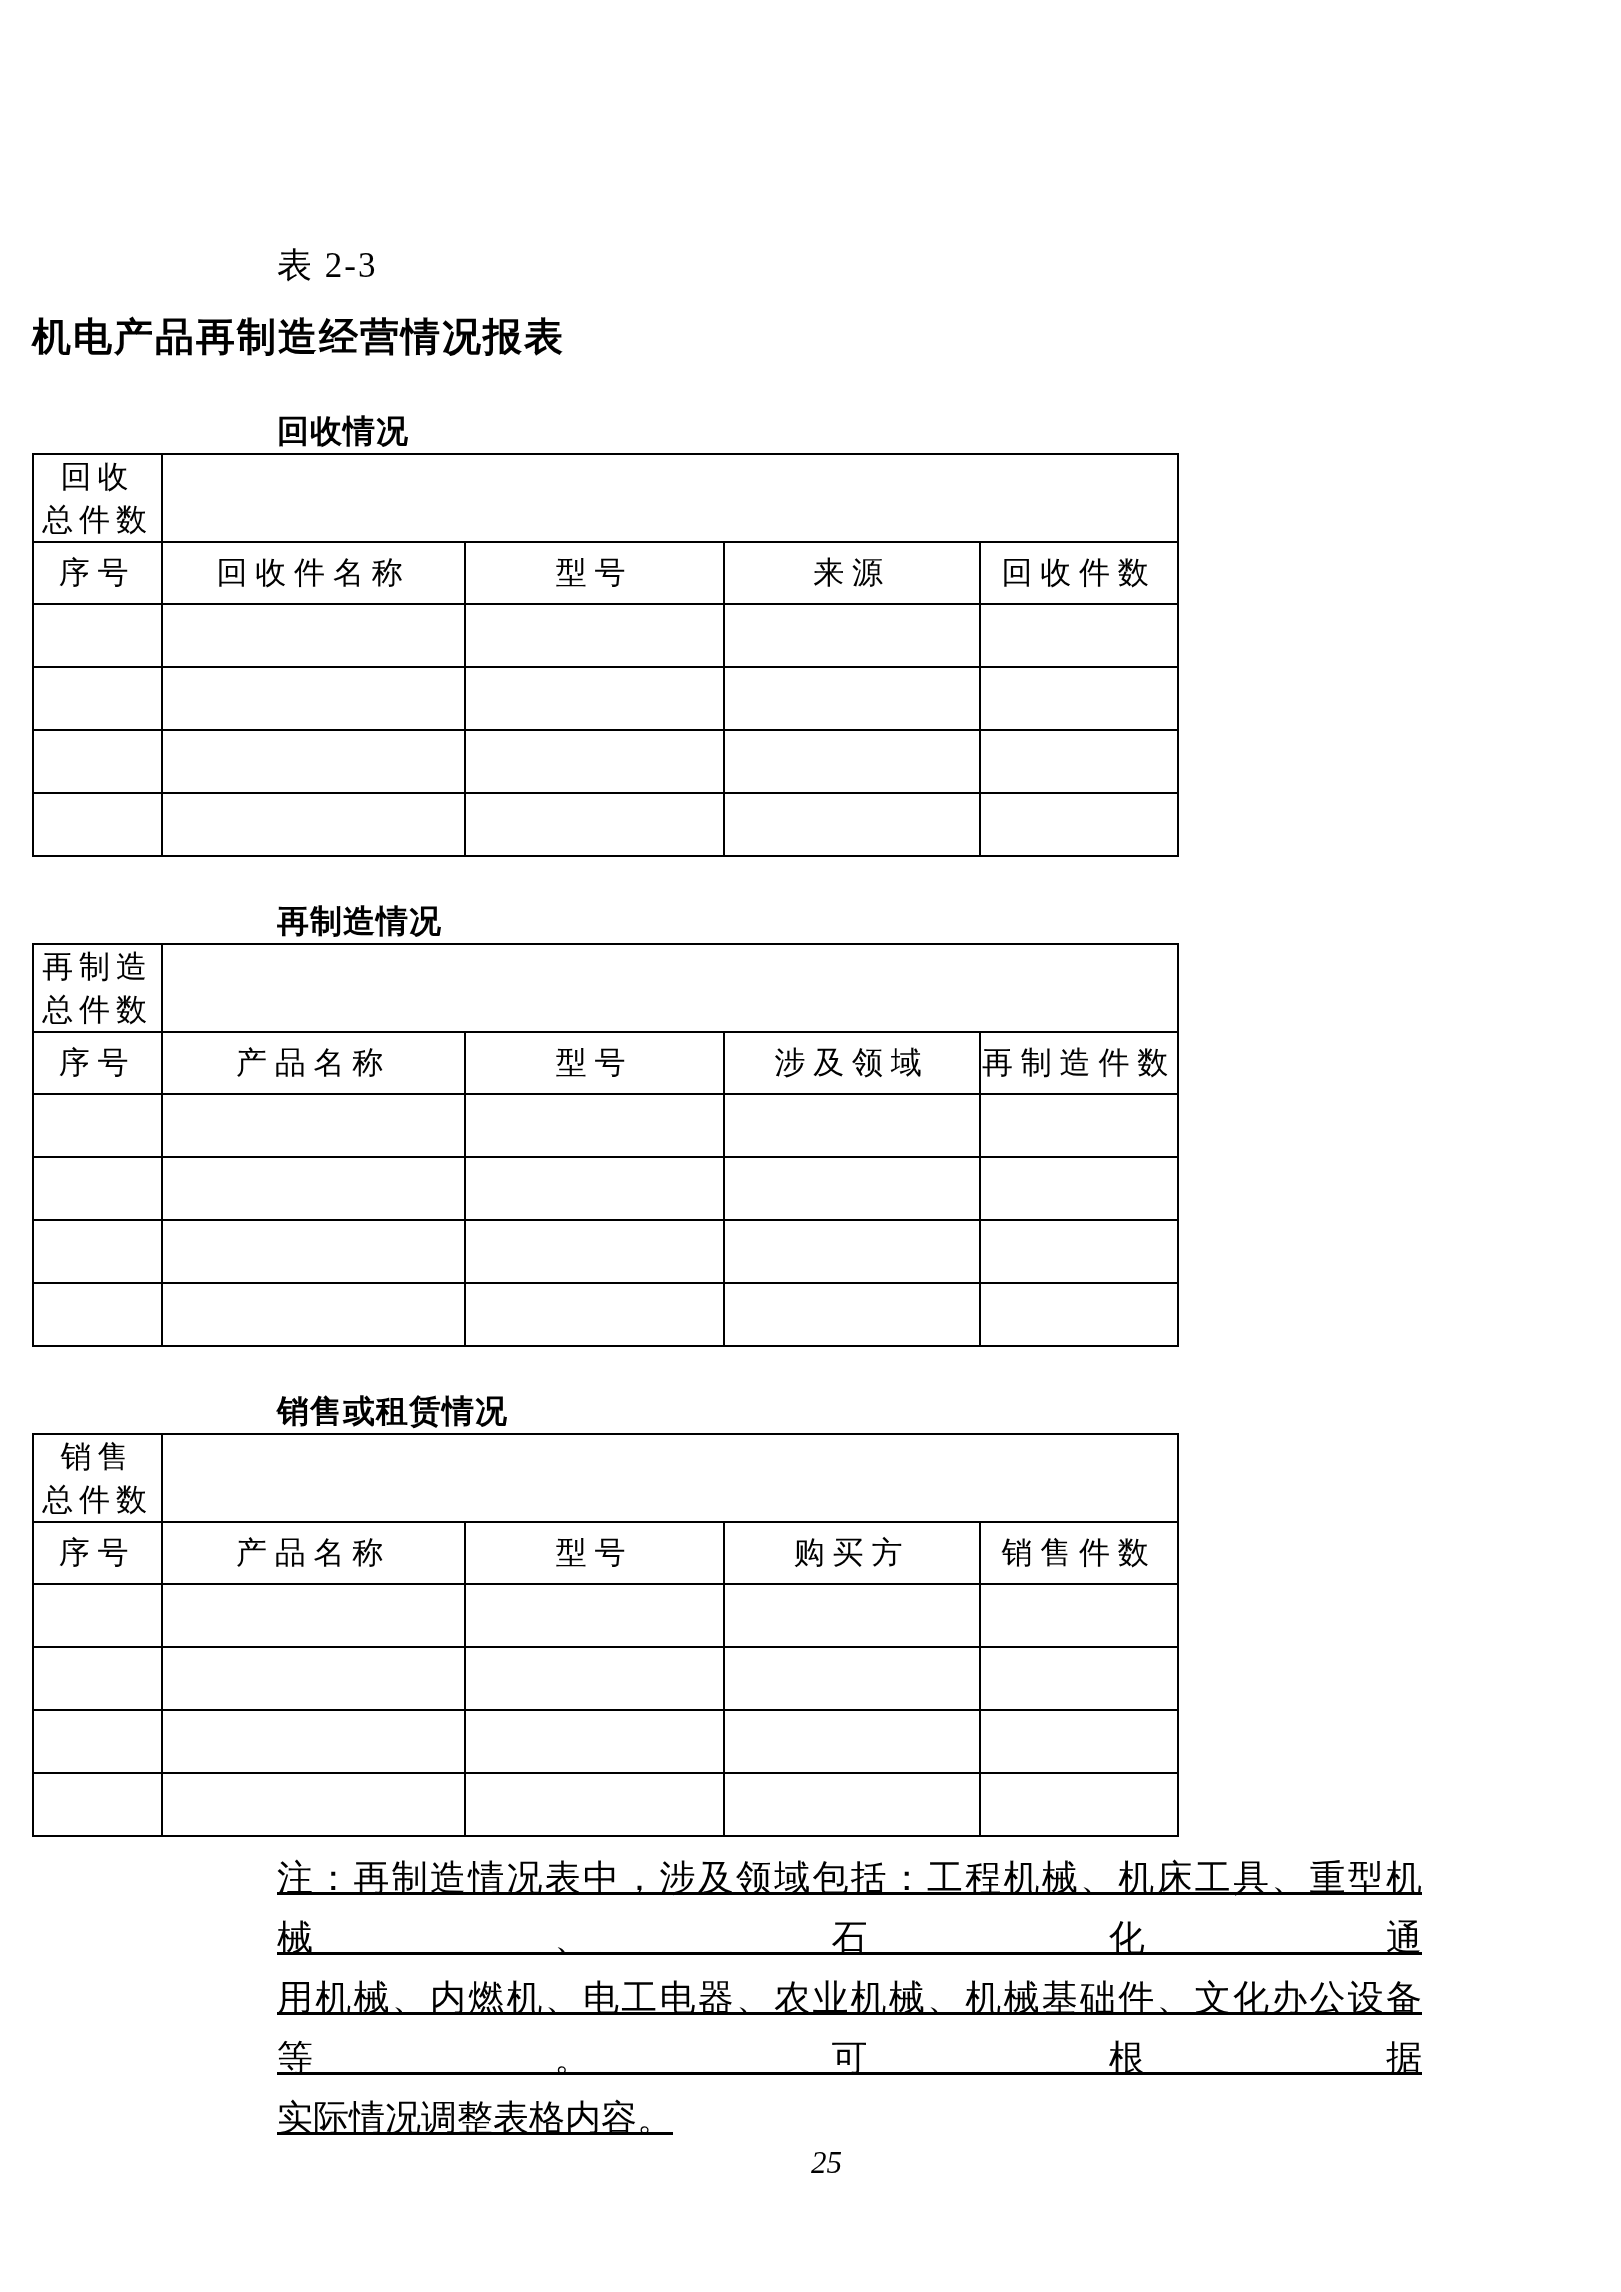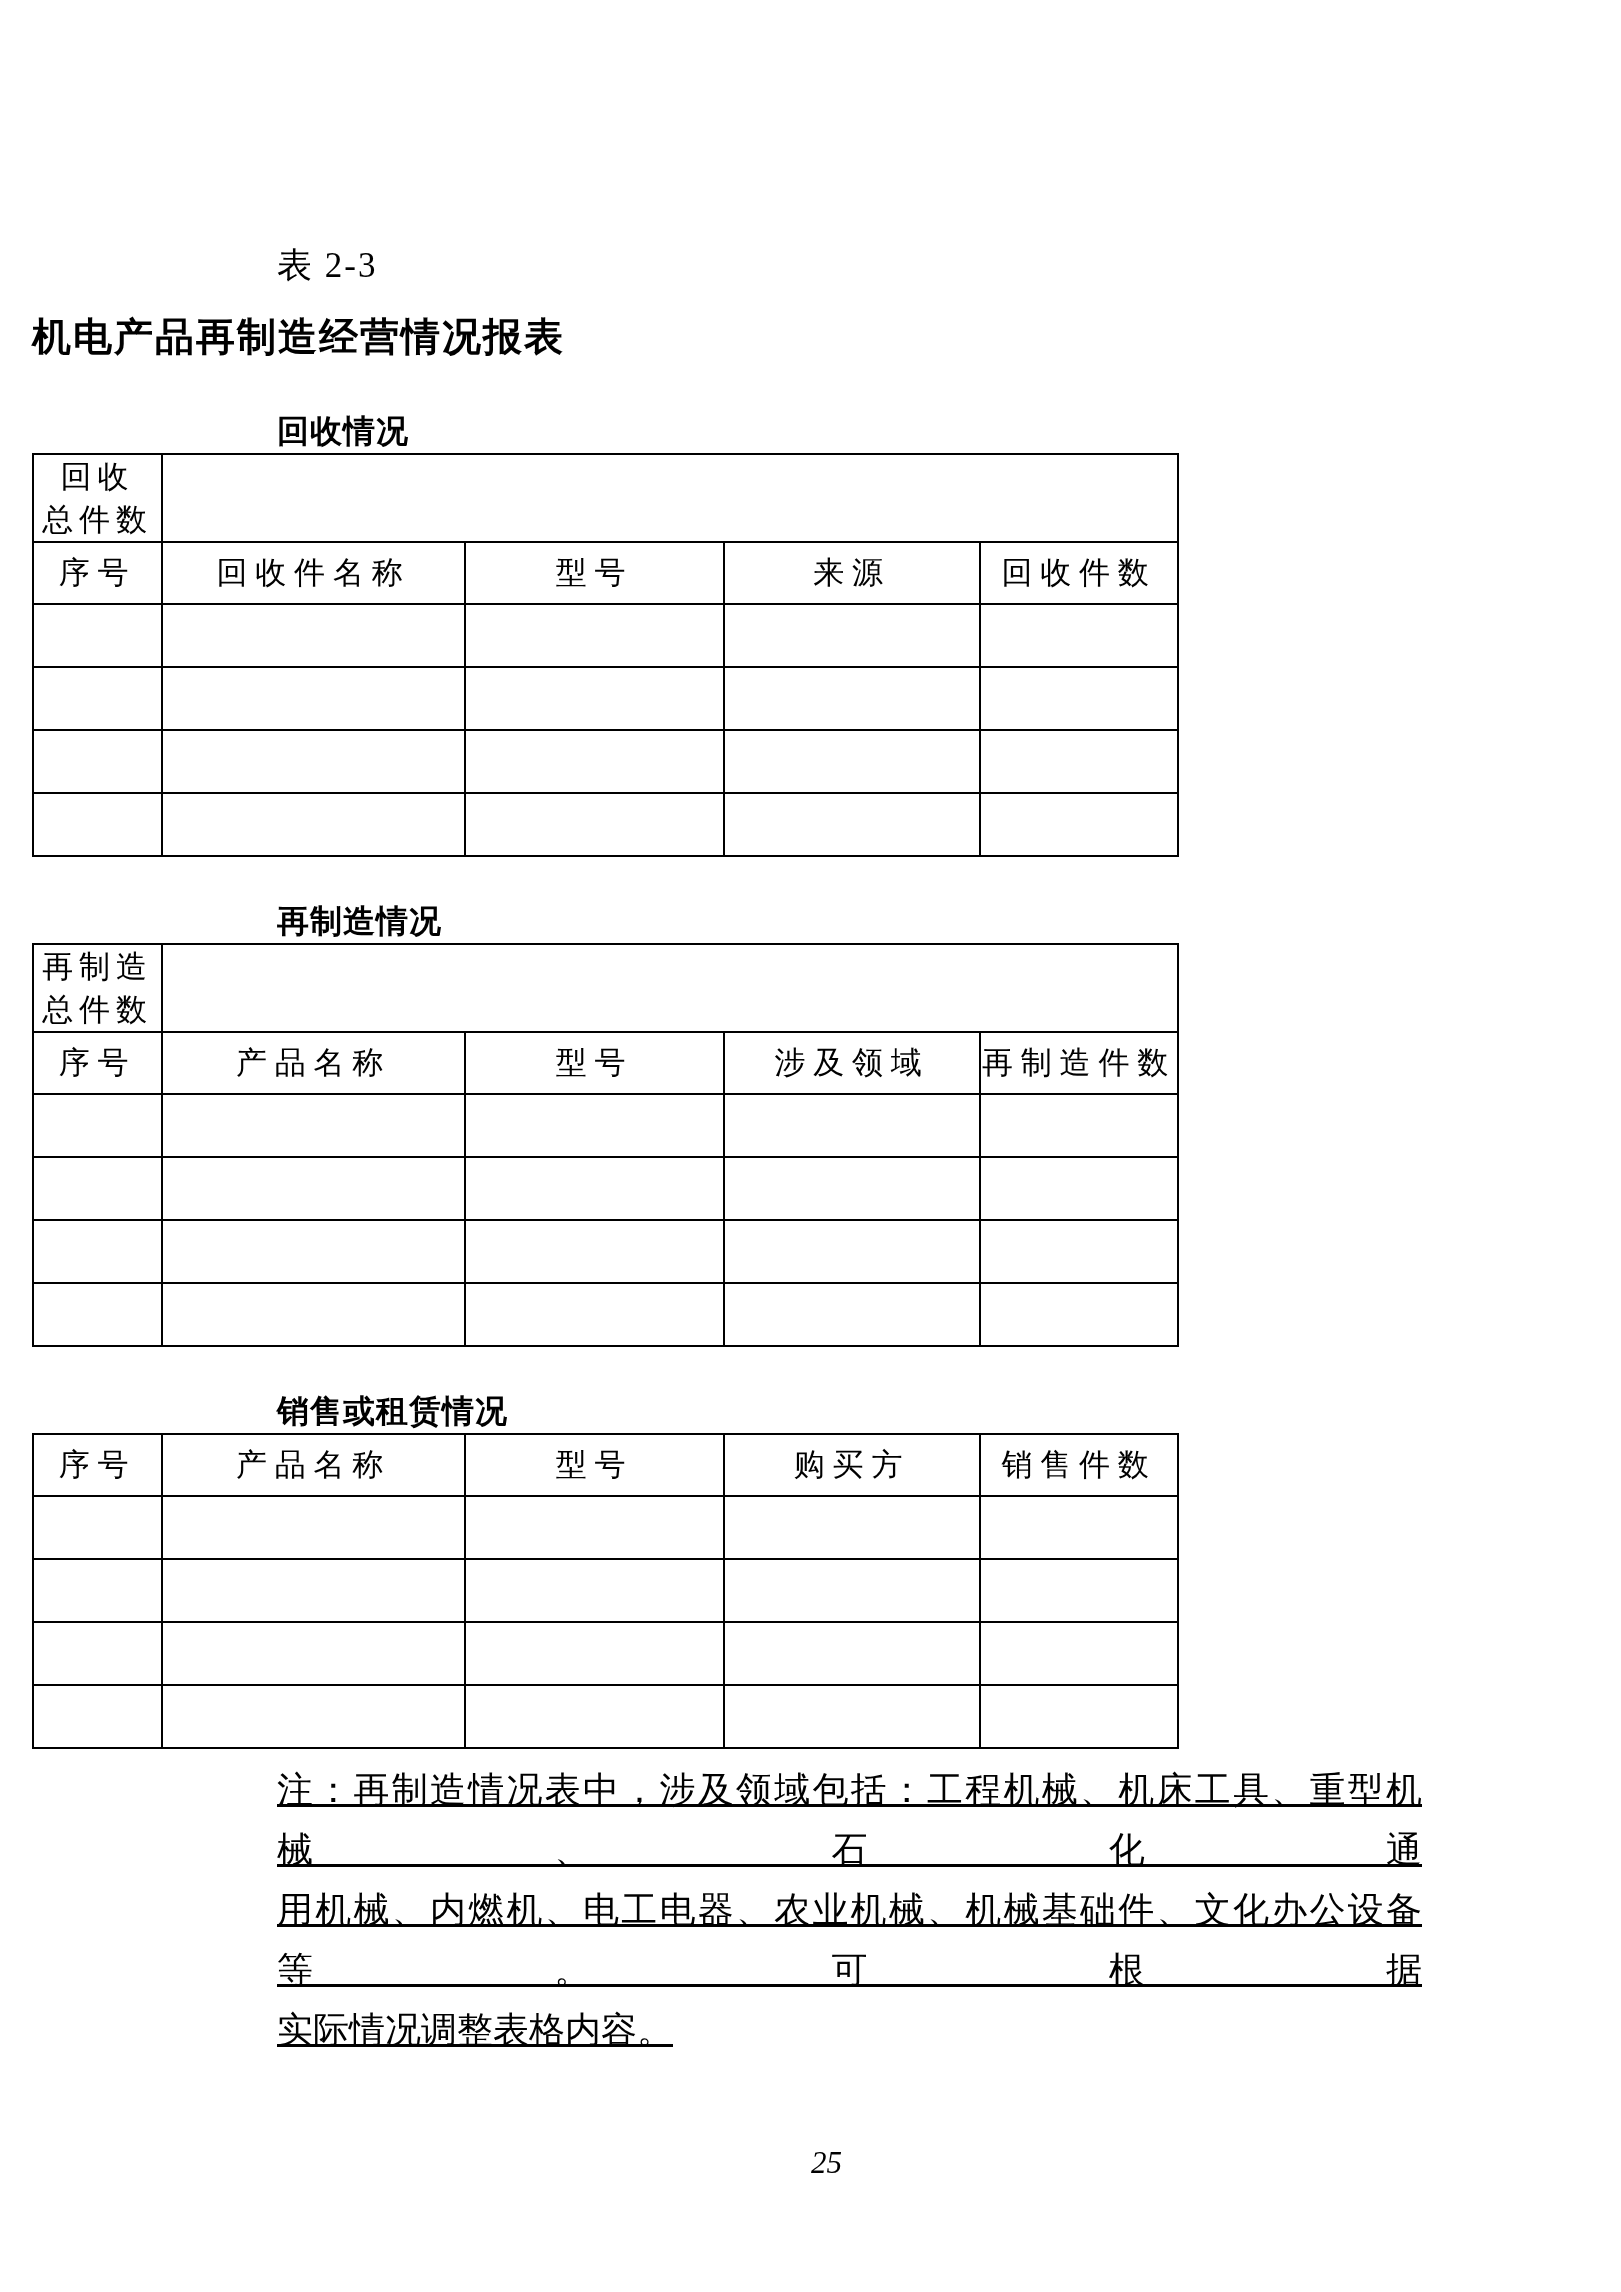--- a/index.html
+++ b/index.html
@@ -220,20 +220,27 @@
     <h2 class="section-heading">销售或租赁情况</h2>
     <table class="form-table">
       <colgroup>
           <col class="c1">
           <col class="c2">
           <col class="c3">
           <col class="c4">
           <col class="c5">
         </colgroup>
       <tbody>
+        <tr class="row-total">
+          <td class="total-label">
+            <div>销售</div>
+            <div>总件数</div>
+          </td>
+          <td colspan="4"></td>
+        </tr>
         <tr class="row-head">
           <td class="col-header">序号</td>
           <td class="col-header">产品名称</td>
           <td class="col-header">型号</td>
           <td class="col-header">购买方</td>
           <td class="col-header">销售件数</td>
         </tr>
         <tr class="row-data">
             <td></td>
             <td></td>

